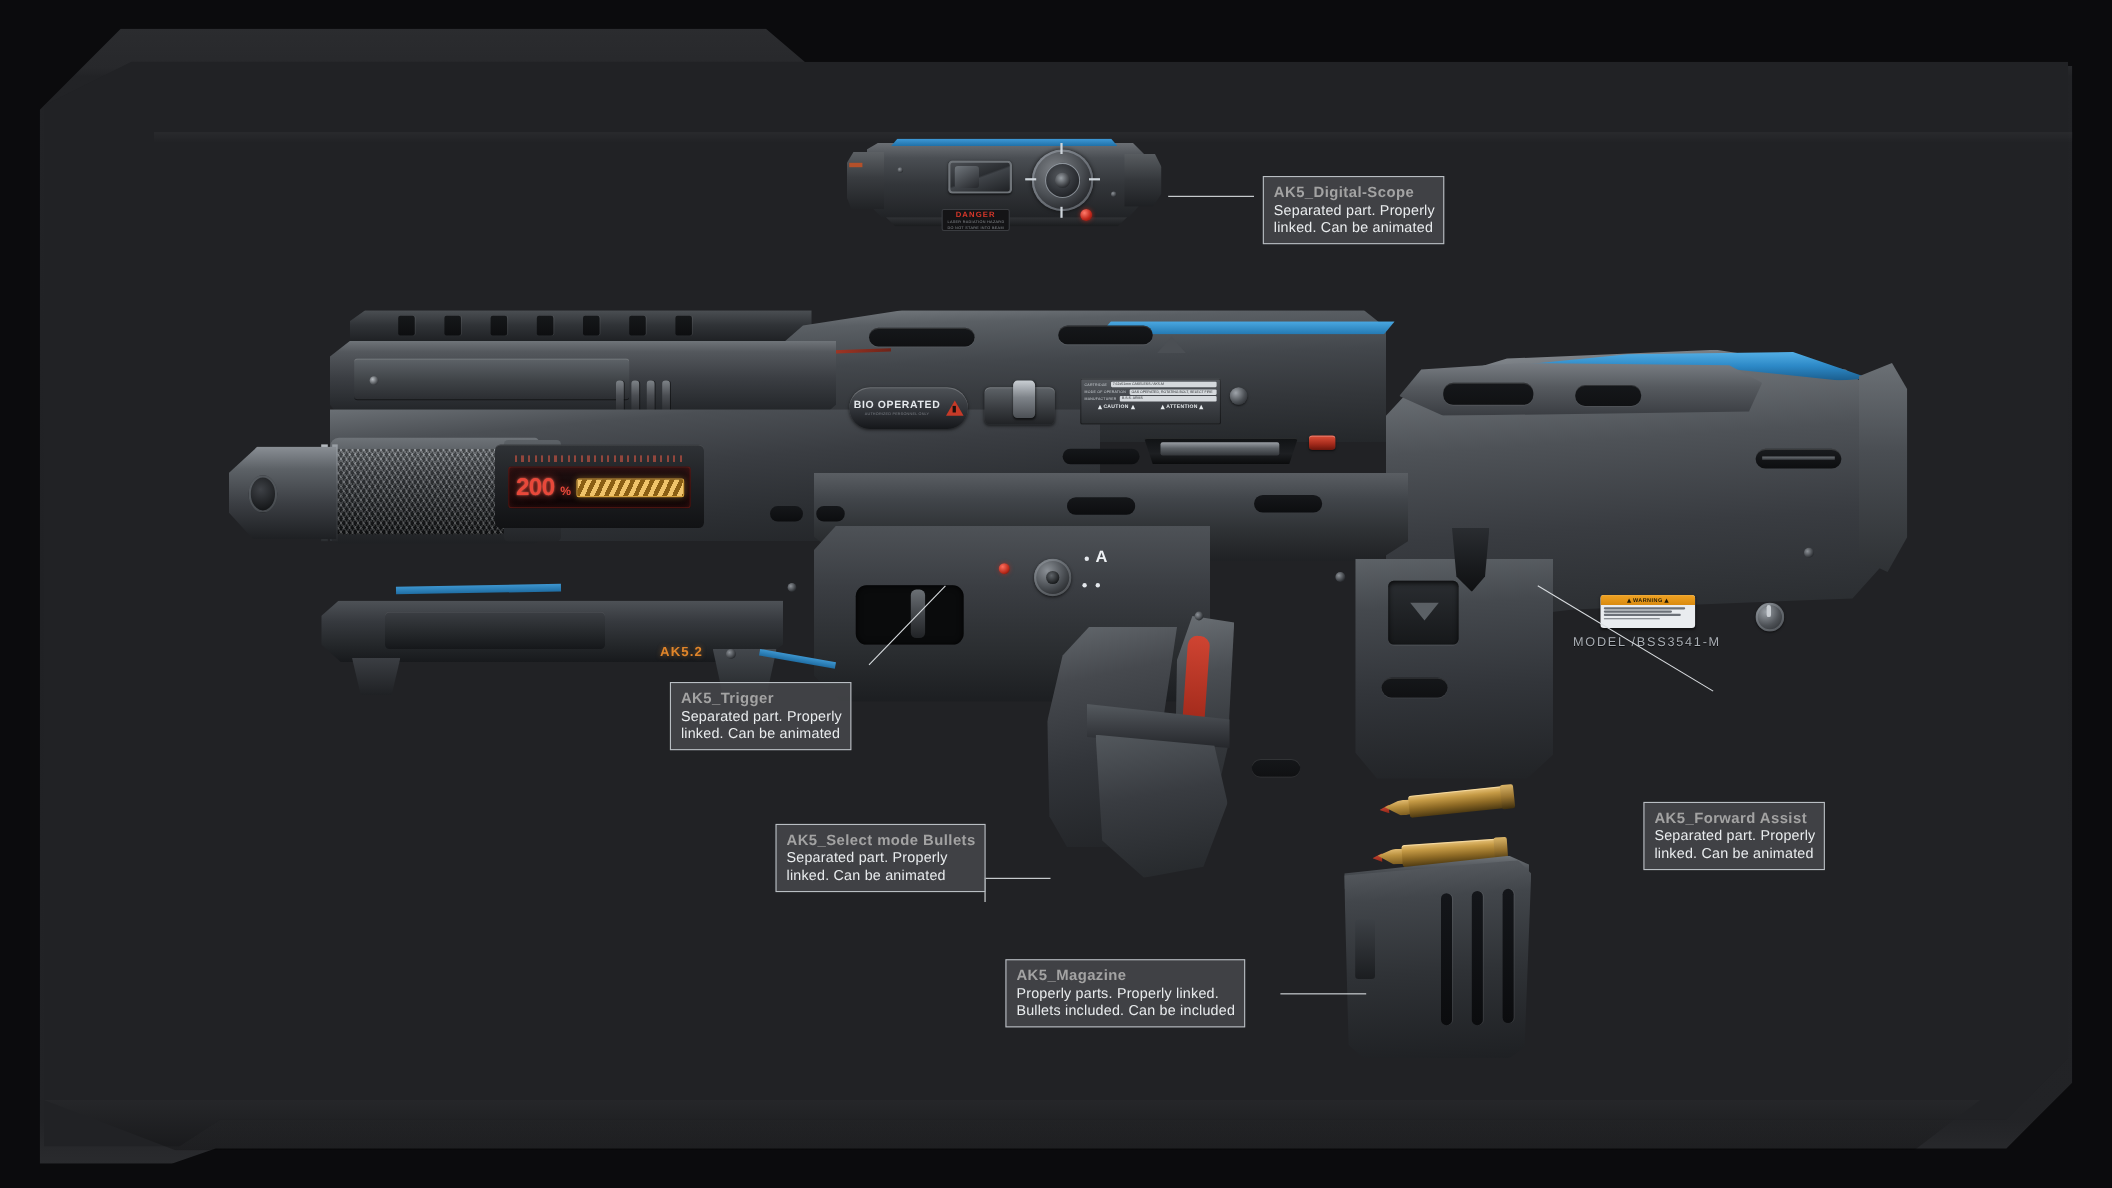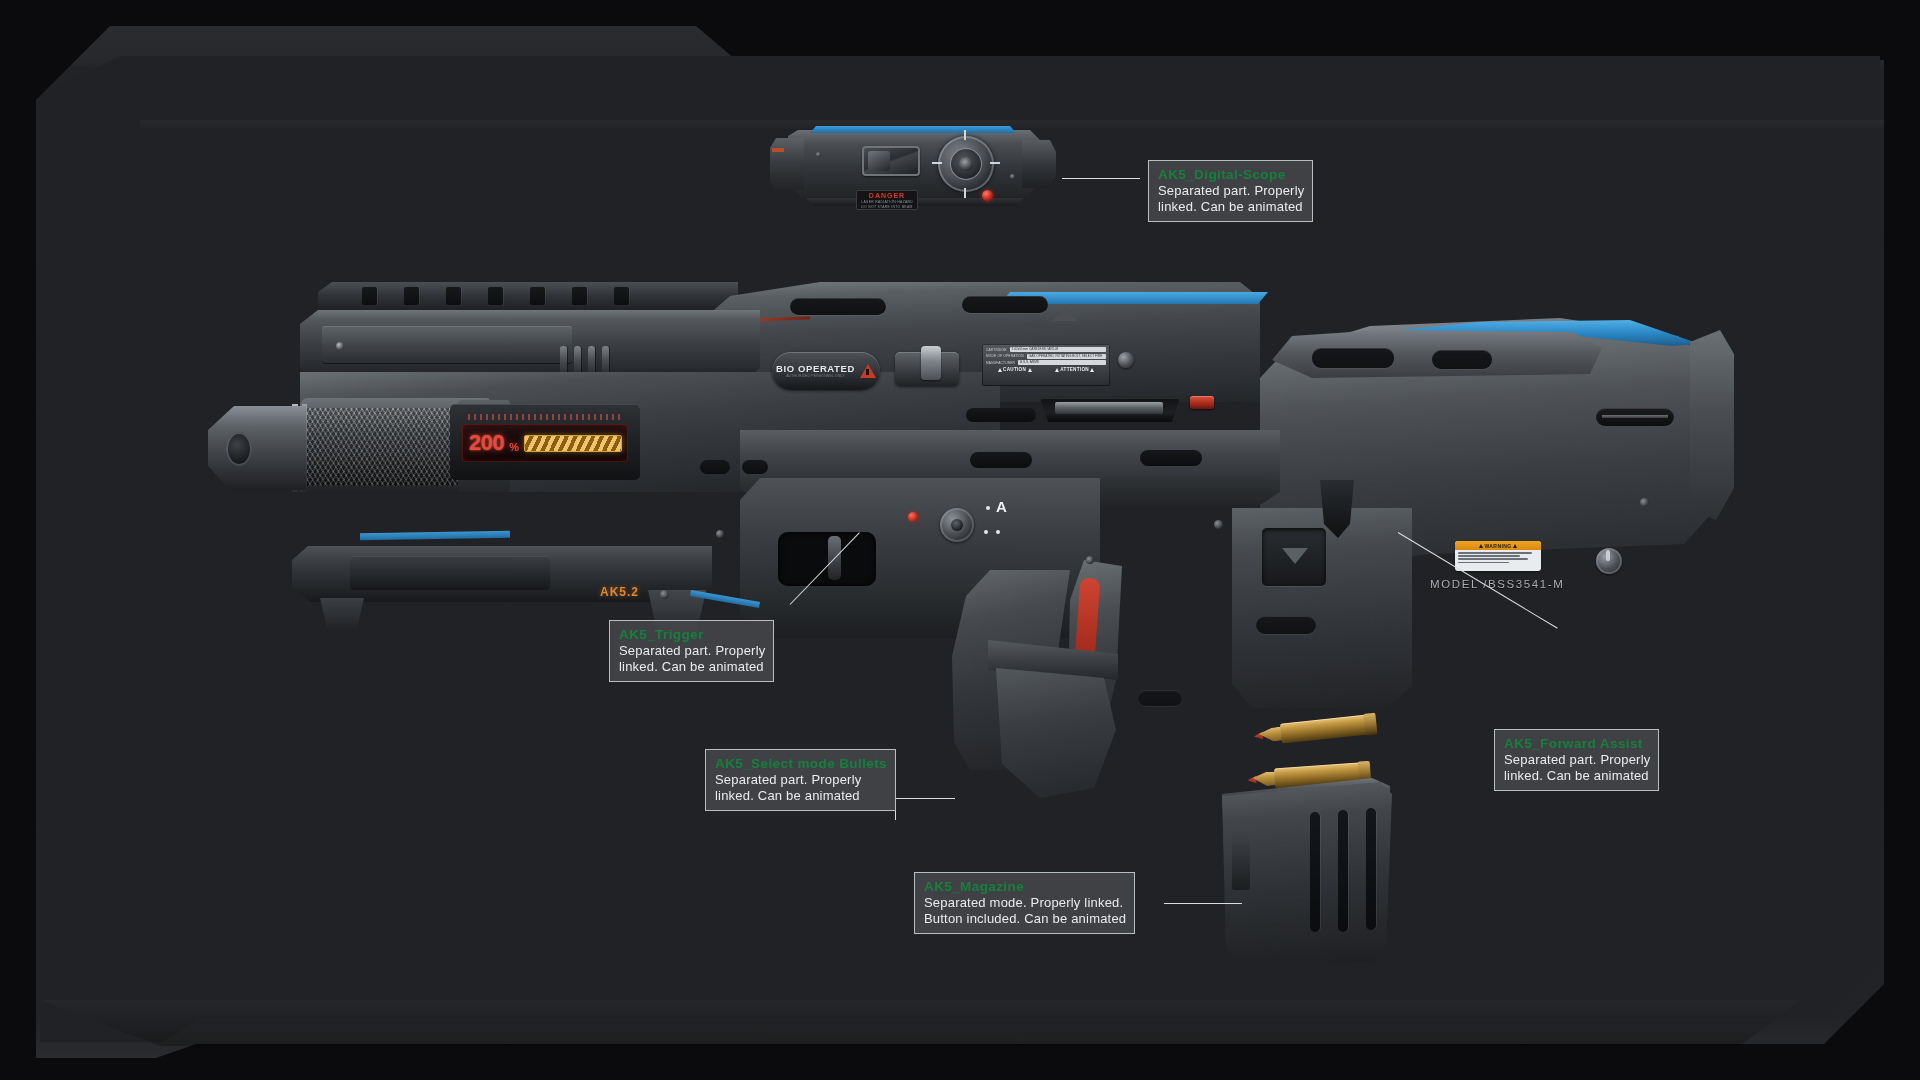--- a/index.html
+++ b/index.html
@@ -559,21 +559,21 @@
   
   .callout {
     position: absolute;
     background: rgba(72,74,78,0.80);
     border: 1px solid #b9bec3;
     padding: 5px 8px 6px 9px;
     color: #f1f3f5;
   }
   .callout .co-title {
     font-size: 13.5px; font-weight: bold; letter-spacing: 0.4px;
-    color: #15803d; line-height: 17px; white-space: nowrap;
+    color: #a3a3a3; line-height: 17px; white-space: nowrap;
   }
   .callout .co-line {
     font-size: 13px; letter-spacing: 0.2px; color: #e9ecee;
     line-height: 16px; white-space: nowrap;
   }
   .leader { position: absolute; background: #d9dde0; height: 1px; transform-origin: 0 50%; }
   .leader-v { position: absolute; background: #d9dde0; width: 1px; }
 </style>
 </head>
 <body>
@@ -810,22 +810,22 @@
   <div class="leader" style="left:895px; top:798px; width:60px;"></div>
   <div class="callout" style="left:705px; top:749px;">
     <div class="co-title">AK5_Select mode Bullets</div>
     <div class="co-line">Separated part. Properly</div>
     <div class="co-line">linked. Can be animated</div>
   </div>
 
   <div class="leader" style="left:1164px; top:903px; width:78px;"></div>
   <div class="callout" style="left:914px; top:872px;">
     <div class="co-title">AK5_Magazine</div>
-    <div class="co-line">Separated mode. Properly linked.</div>
-    <div class="co-line">Button included. Can be animated</div>
+    <div class="co-line">Properly parts. Properly linked.</div>
+    <div class="co-line">Bullets included. Can be included</div>
   </div>
 
   <div class="leader" style="left:1398px; top:532px; width:186px; transform: rotate(31deg);"></div>
   <div class="callout" style="left:1494px; top:729px;">
     <div class="co-title">AK5_Forward Assist</div>
     <div class="co-line">Separated part. Properly</div>
     <div class="co-line">linked. Can be animated</div>
   </div>
 
 </div>

